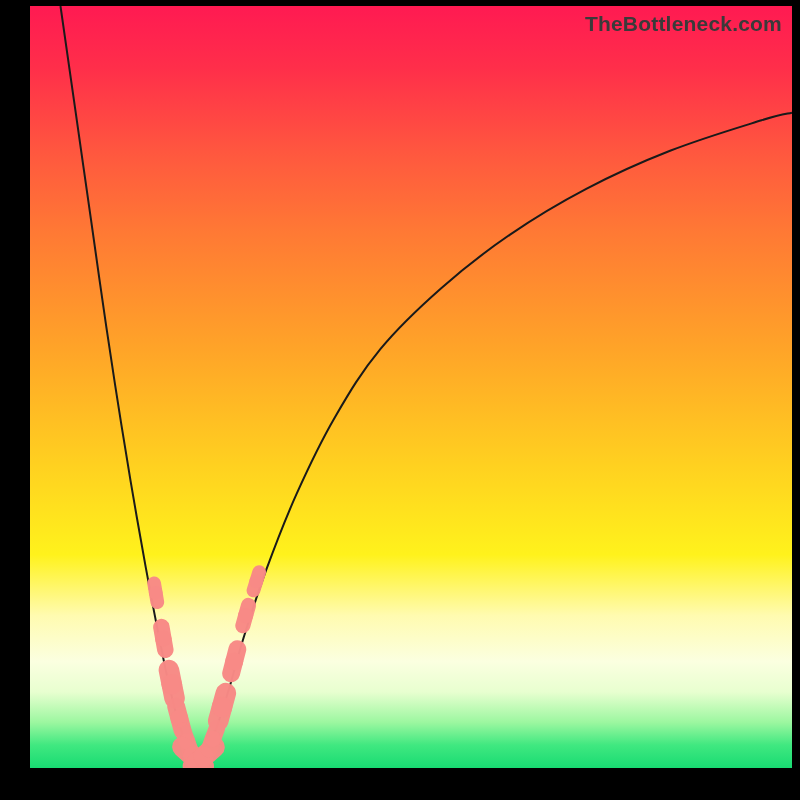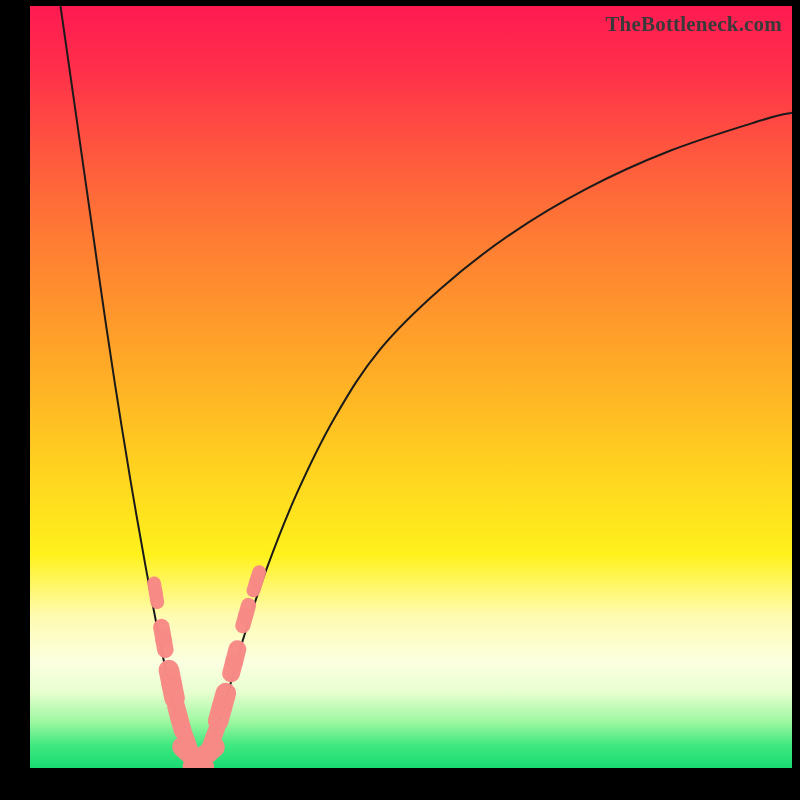--- a/index.html
+++ b/index.html
@@ -42,21 +42,20 @@
   }
   .watermark {
     position: absolute;
     top: 6px;
     right: 10px;
     color: #3a3a3a;
     font-size: 21px;
     font-weight: 600;
     letter-spacing: 0.2px;
     user-select: none;
-    font-family: Liberation Serif, serif;
   }
   svg.curves {
     position: absolute;
     left: 0;
     top: 0;
     width: 762px;
     height: 762px;
   }
 </style>
 </head>

